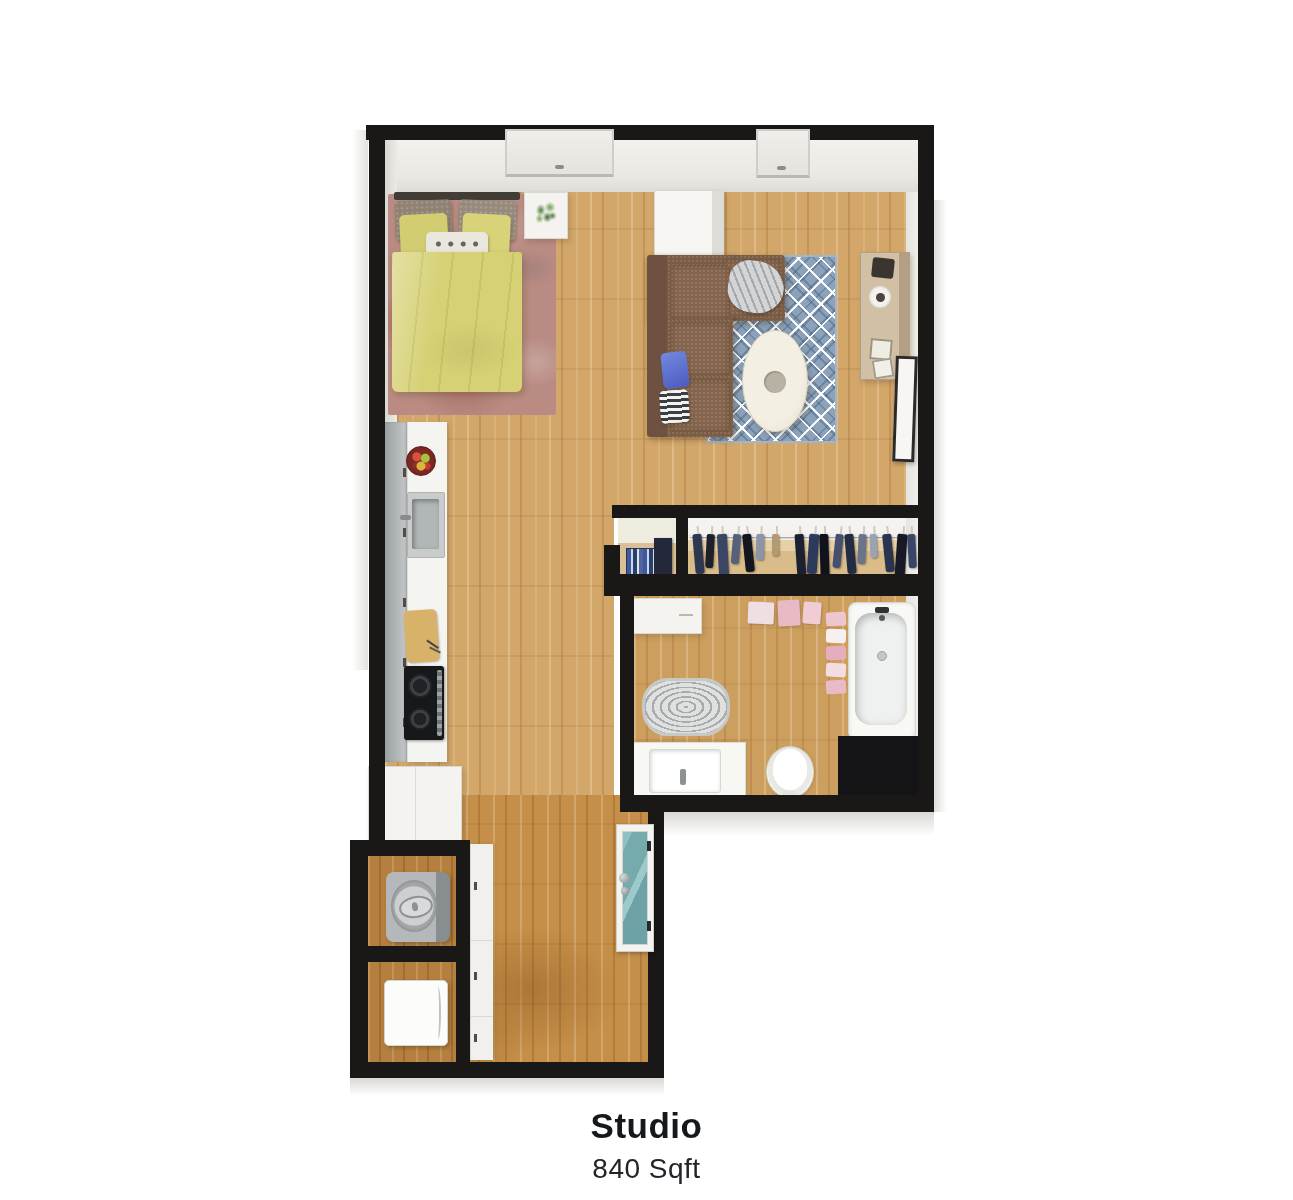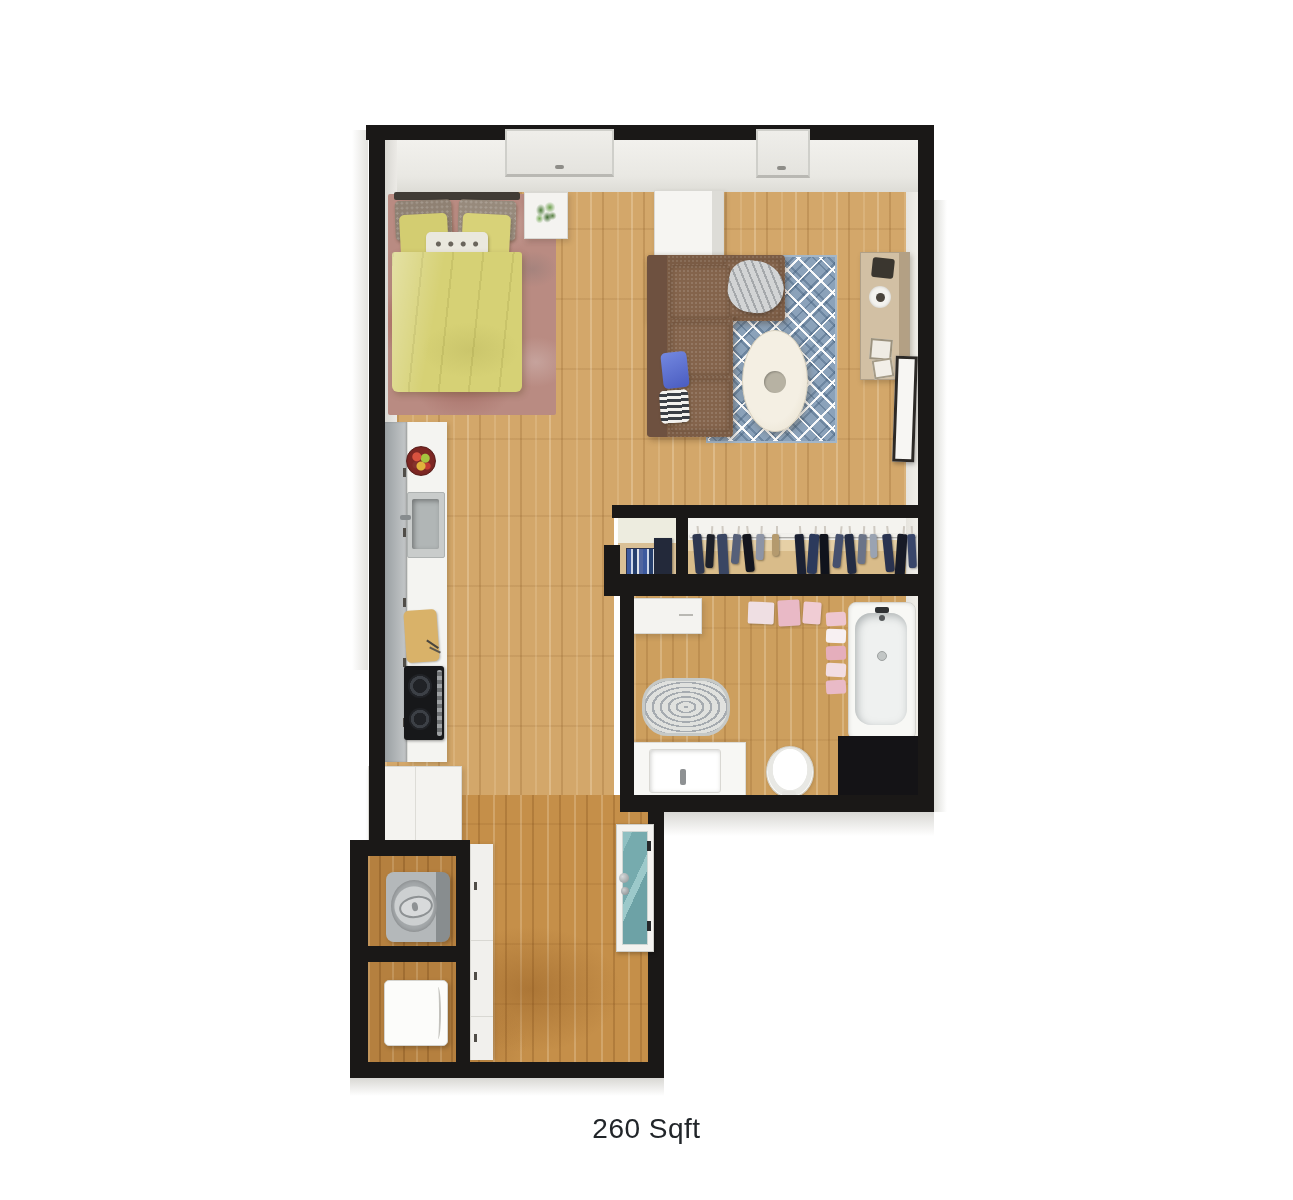--- a/index.html
+++ b/index.html
@@ -285,16 +285,17 @@
   <div class="wall" style="left:456px;top:840px;width:14px;height:238px;"></div>
 
   <div class="abs" style="left:505px;top:129px;width:105px;height:43px;background:linear-gradient(180deg,#efeeea,#e4e3de);border:2px solid #cfcfca;border-bottom:3px solid #b9b8b3;z-index:8;">
     <div class="abs" style="left:48px;top:34px;width:9px;height:4px;background:#8e8d88;border-radius:2px;"></div>
   </div>
   <div class="abs" style="left:756px;top:129px;width:50px;height:44px;background:linear-gradient(180deg,#efeeea,#e4e3de);border:2px solid #cfcfca;border-bottom:3px solid #b9b8b3;z-index:8;">
     <div class="abs" style="left:19px;top:35px;width:9px;height:4px;background:#8e8d88;border-radius:2px;"></div>
   </div>
 
   <div id="caption">
-    <div id="plan-area">260 Sqft</div>
+    <div id="plan-title">Studio</div>
+    <div id="plan-area">840 Sqft</div>
   </div>
 
 </div>
 
 </body></html>

